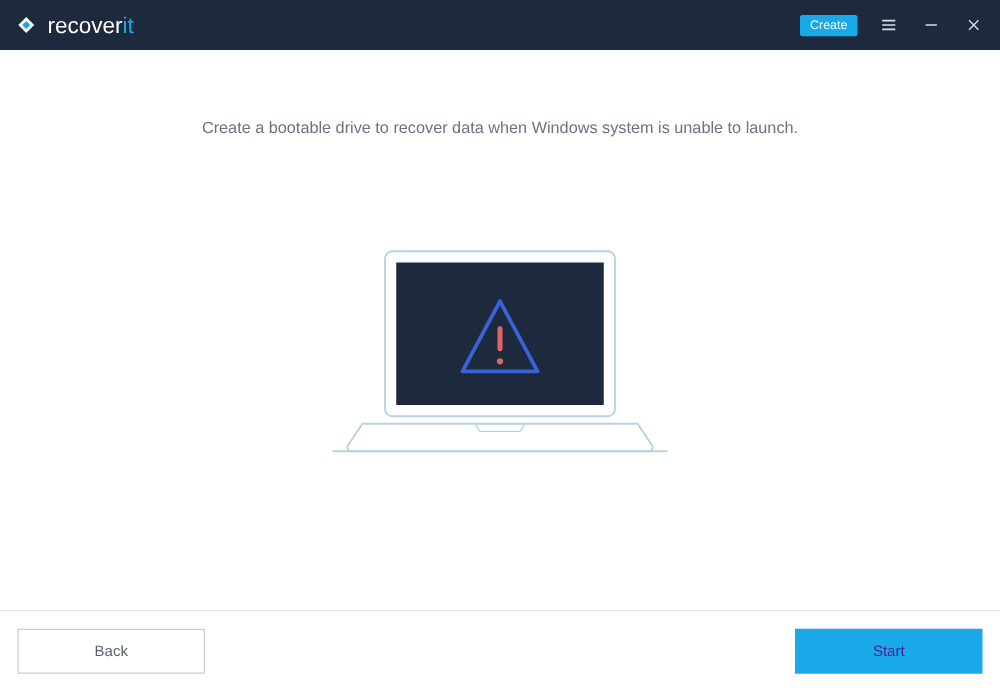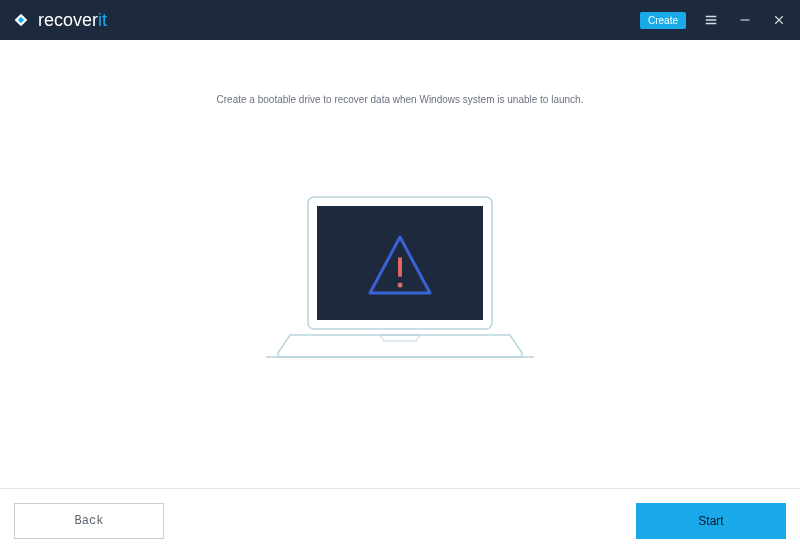--- a/index.html
+++ b/index.html
@@ -67,21 +67,21 @@
       color: #d8dde4;
     }
     .main {
       flex: 1;
       display: flex;
       flex-direction: column;
       align-items: center;
       padding-top: 54px;
     }
     .headline {
-      font-size: 10px;
+      font-size: 13px;
       color: #6b7280;
       text-align: center;
     }
     .laptop-illustration {
       margin-top: 90px;
     }
     .footer {
       height: 64px;
       border-top: 1px solid #e5e7eb;
       display: flex;
@@ -89,29 +89,28 @@
       padding: 0 14px;
     }
     .back-btn {
       width: 150px;
       height: 36px;
       border: 1px solid #c9ced6;
       background: #ffffff;
       color: #5a6470;
       font-size: 12px;
       cursor: pointer;
-      font-family: Liberation Mono, monospace;
     }
     .start-btn {
       margin-left: auto;
       width: 150px;
       height: 36px;
       background: #1aa9e8;
       border: none;
-      color: #0f172a;
+      color: #4c1d95;
       font-size: 12px;
       cursor: pointer;
     }
   </style>
 </head>
 <body>
 
 <div class="titlebar">
   <div class="logo-wrap">
     <span class="logo-icon">

